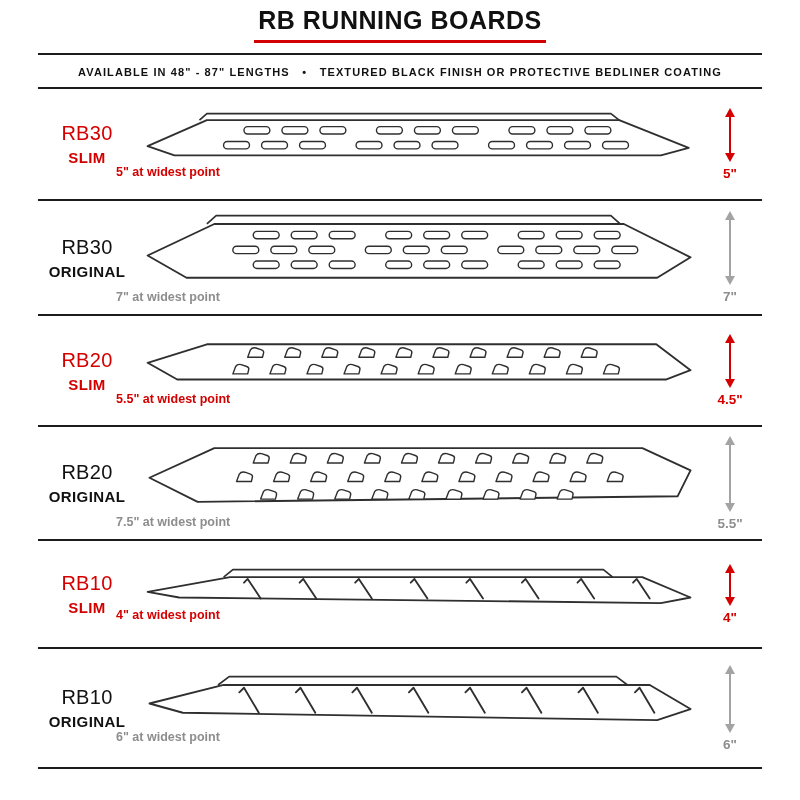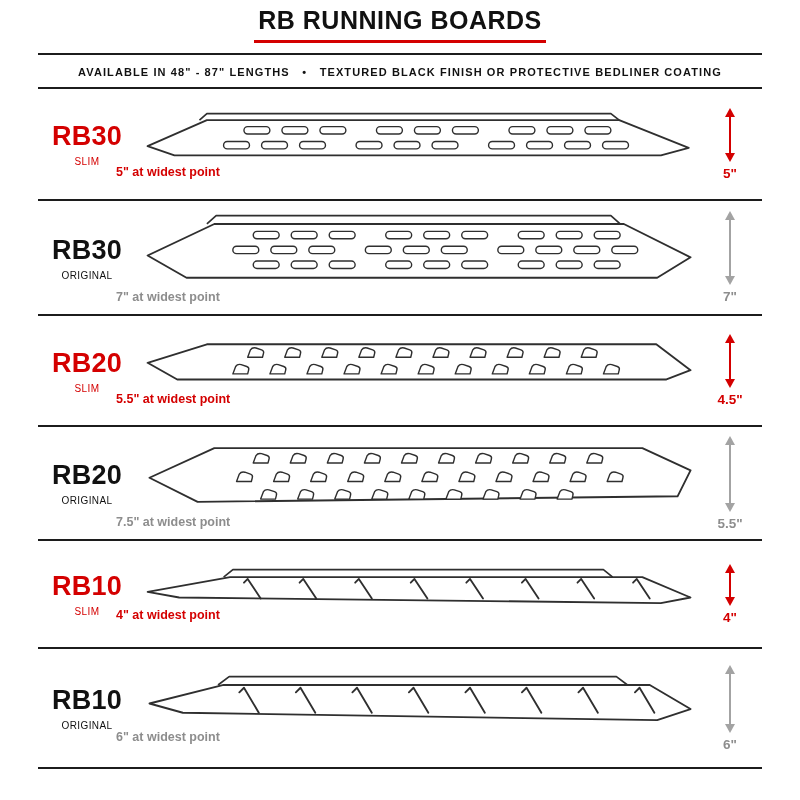--- a/index.html
+++ b/index.html
@@ -15,22 +15,22 @@
   .title{display:inline-block;font-size:25px;font-weight:800;letter-spacing:.5px;
          border-bottom:3px solid var(--red);padding:0 4px 5px 4px}
   .subtitle-band{margin:10px 38px 0 38px;border-top:2px solid var(--line);border-bottom:2px solid var(--line);
          padding:7px 0;text-align:center}
   .subtitle{font-size:11px;font-weight:700;letter-spacing:1.1px;white-space:pre;color:var(--ink)}
   
   .row{margin:0 38px;border-bottom:2px solid var(--line);
        display:grid;grid-template-columns:104px 1fr 64px;align-items:center}
   .r1{height:112px}.r2{height:115px}.r3{height:111px}.r4{height:114px}.r5{height:108px}.r6{height:120px}
   .label{text-align:center;padding-right:6px}
-  .model{font-size:27px;font-weight:700;letter-spacing:.3px}
-  .variant{font-size:10px;font-weight:400;letter-spacing:.4px;margin-top:4px}
+  .model{font-size:20px;font-weight:400;letter-spacing:.3px}
+  .variant{font-size:15px;font-weight:700;letter-spacing:.4px;margin-top:4px}
   .row.slim .model,.row.slim .variant{color:var(--red)}
   .row.orig .model,.row.orig .variant{color:var(--ink)}
   .drawing{position:relative;padding:2px 0}
   .drawing svg.board{display:block;width:100%;height:auto}
   .widest{font-size:12.5px;font-weight:700;margin:4px 0 0 -26px}
   .row.slim .widest{color:var(--red)}
   .row.orig .widest{color:var(--gray-text)}
   .measure{display:flex;flex-direction:column;align-items:center;justify-content:center;gap:4px}
   .height{font-size:13.5px;font-weight:700}
   .row.slim .height{color:var(--red)}

